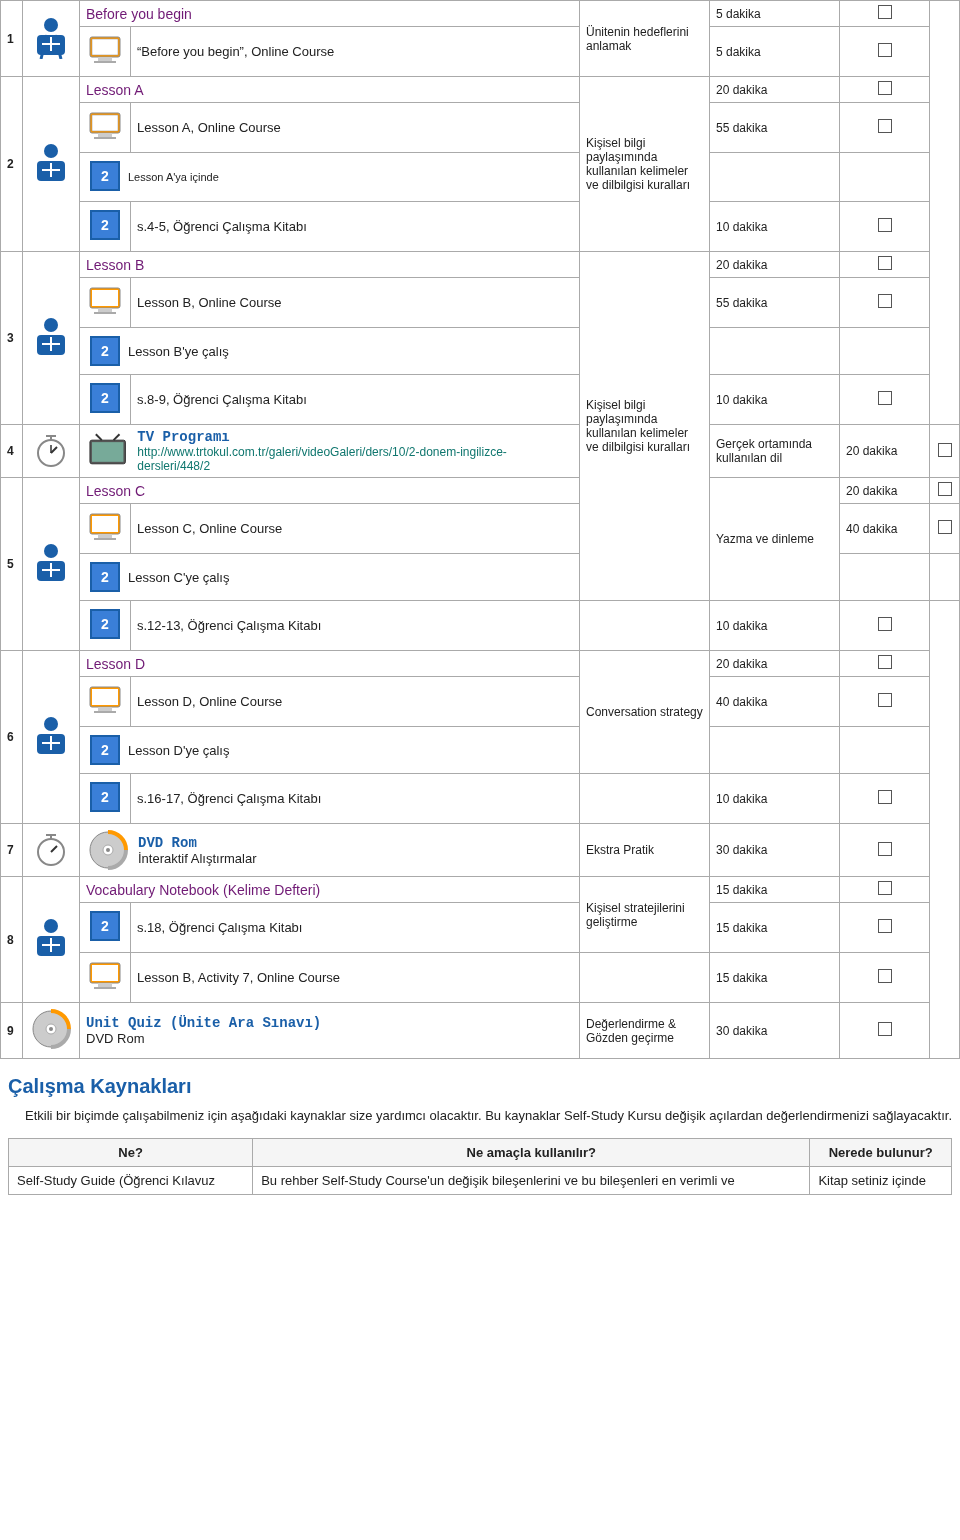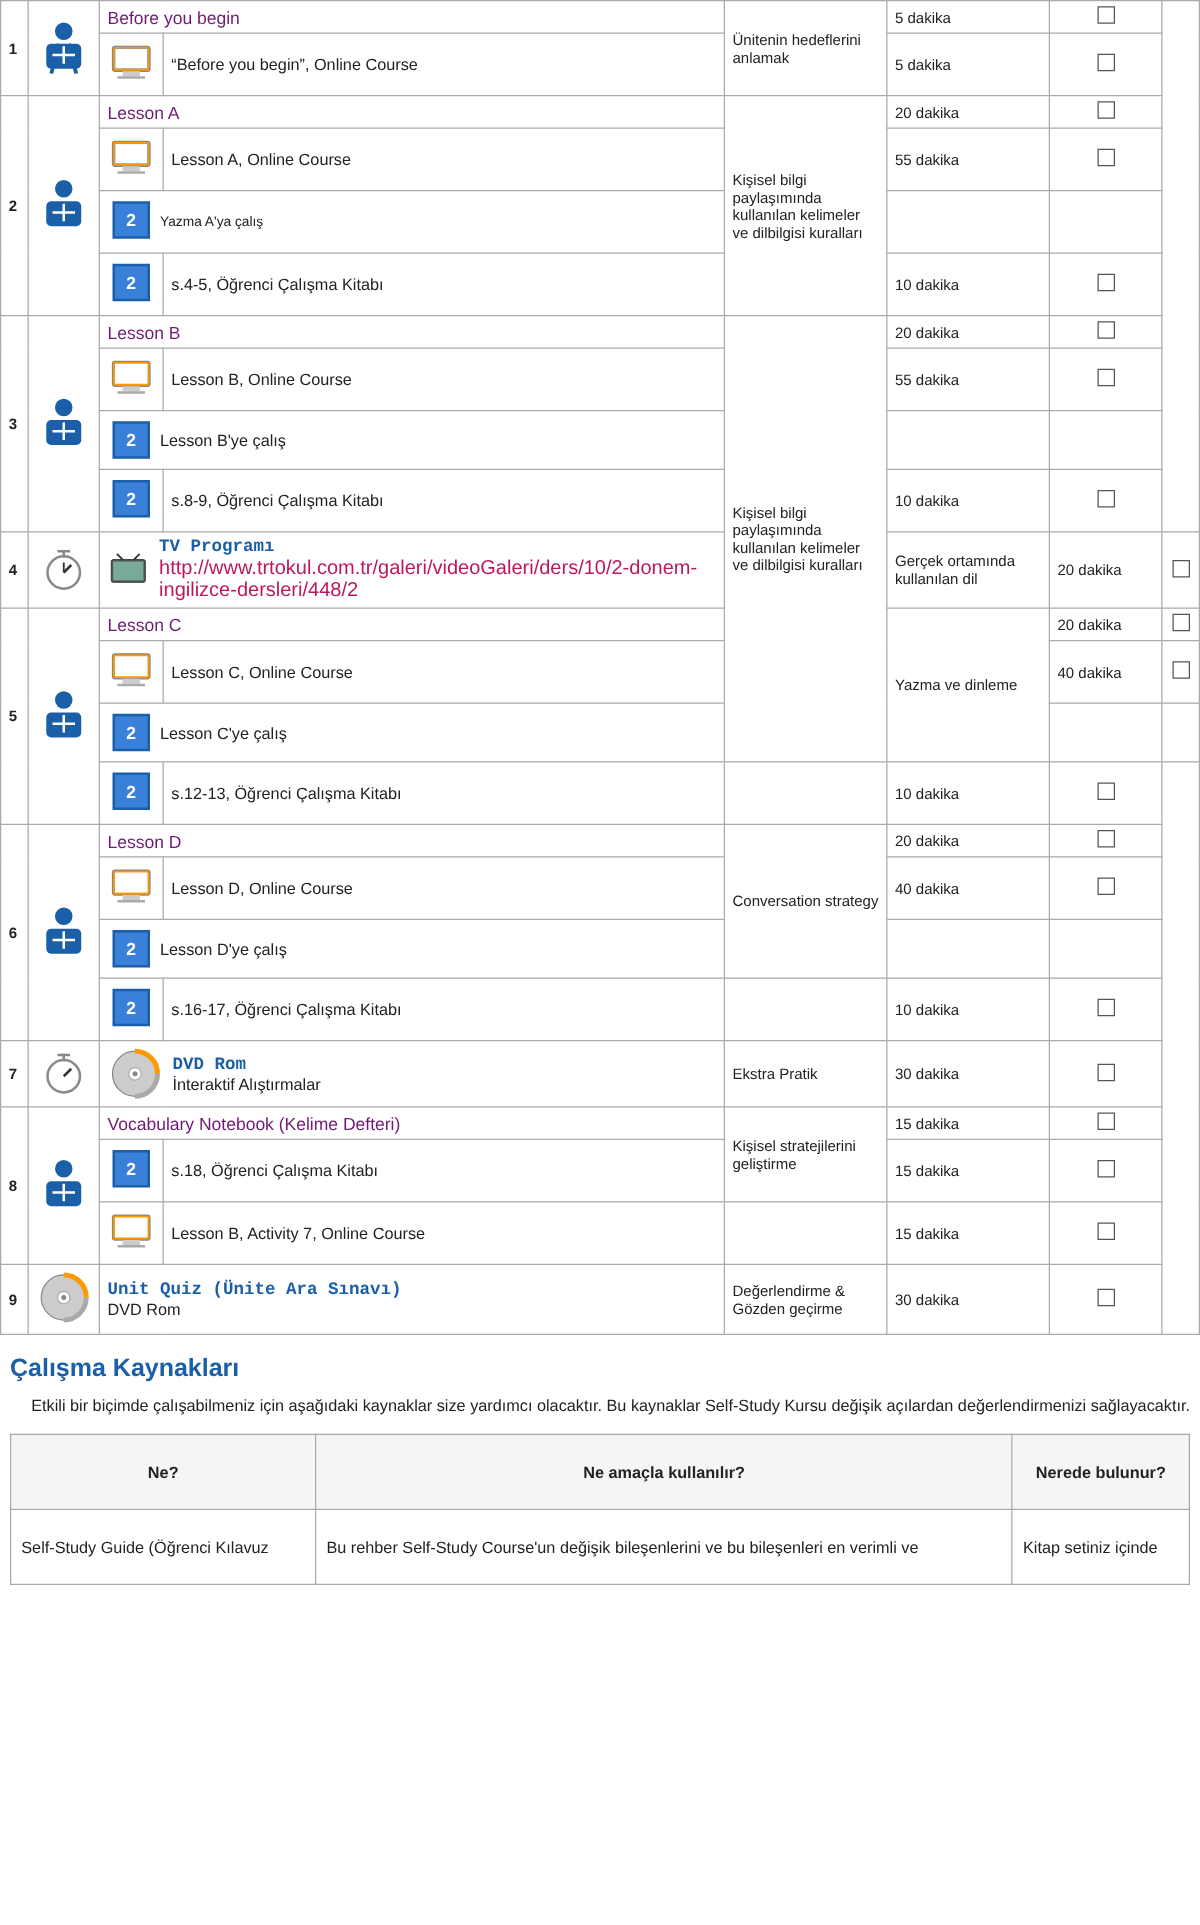--- a/index.html
+++ b/index.html
@@ -10,30 +10,30 @@
 
     .row-num { font-size: 12px; font-weight: bold; vertical-align: top; padding: 4px; width: 22px; }
     .icon-cell { width: 48px; text-align: center; padding: 2px; }
     .content-cell { }
     .objective-cell { width: 130px; font-size: 12px; }
     .duration-cell { width: 90px; font-size: 12px; }
     .check-cell { width: 30px; text-align: center; }
 
     .lesson-title { color: #701a75; font-weight: normal; font-size: 14px; margin-bottom: 4px; }
     .section-title { color: #1a5fa8; font-weight: bold; font-size: 14px; font-family: Liberation Mono, monospace; }
-    .link-text { color: #be185d; font-size: 16px; }
+    .link-text { color: #0f766e; font-size: 12px; }
 
     .checkbox-sq { display: inline-block; width: 14px; height: 14px; border: 1px solid #555; }
 
     
     .bottom-section { padding: 16px 8px 0 8px; }
     .bottom-title { color: #1a5fa8; font-size: 20px; font-weight: bold; margin-bottom: 8px; }
     .bottom-text { font-size: 13px; margin-bottom: 12px; line-height: 1.5; text-align: right; }
     .bottom-table { width: 100%; border-collapse: collapse; border: 1px solid #aaa; margin-top: 8px; }
-    .bottom-table td, .bottom-table th { border: 1px solid #aaa; padding: 22px 8px; vertical-align: top; font-size: 13px; }
+    .bottom-table td, .bottom-table th { border: 1px solid #aaa; padding: 6px 8px; vertical-align: top; font-size: 13px; }
     .bottom-table th { background: #f5f5f5; font-weight: bold; }
   </style>
 </head>
 <body>
 
 <table class="main-table">
 
   <tbody>
       <tr>
     <td class="row-num" rowspan="2">1</td>
@@ -118,21 +118,21 @@
   <tr>
     <td class="icon-cell" colspan="2" style="font-size:11px;">
       <div style="display:flex;align-items:center;gap:4px;">
         <div style="position:relative;display:inline-block;">
           <svg width="38" height="38" viewBox="0 0 38 38">
             <rect x="4" y="4" width="30" height="30" fill="#1a5fa8"></rect>
             <rect x="6" y="6" width="26" height="26" fill="#3a7fd8"></rect>
             <text x="19" y="24" text-anchor="middle" fill="#fff" font-size="14" font-weight="bold">2</text>
           </svg>
         </div>
-        <span>Yazma A'ya çalış</span>
+        <span>Lesson A'ya içinde</span>
       </div>
     </td>
     <td class="duration-cell"></td>
     <td class="check-cell"></td>
   </tr>
   <tr>
     <td class="icon-cell">
       <svg width="38" height="38" viewBox="0 0 38 38">
         <rect x="4" y="4" width="30" height="30" fill="#1a5fa8"></rect>
         <rect x="6" y="6" width="26" height="26" fill="#3a7fd8"></rect>

